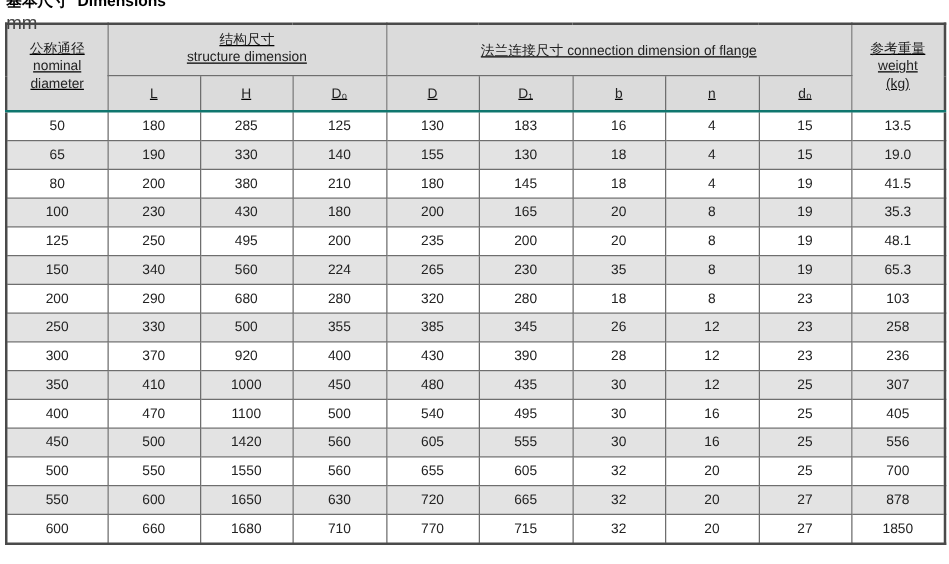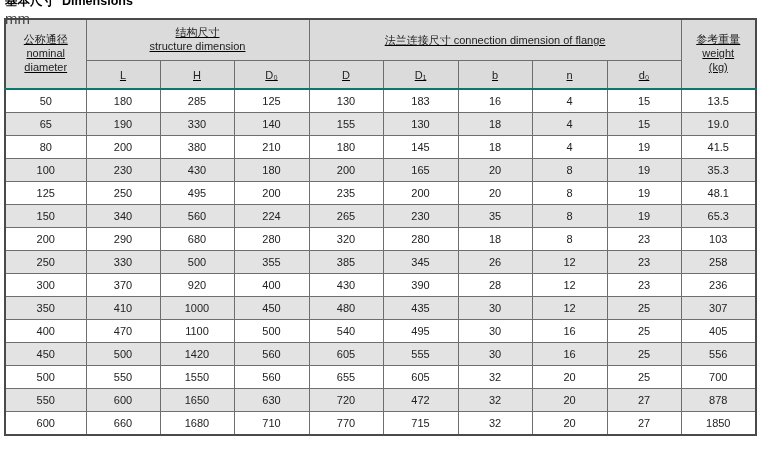--- a/index.html
+++ b/index.html
@@ -251,21 +251,21 @@
           <td>20</td>
           <td>25</td>
           <td>700</td>
         </tr>
         <tr class="striped">
           <td>550</td>
           <td>600</td>
           <td>1650</td>
           <td>630</td>
           <td>720</td>
-          <td>472</td>
+          <td>665</td>
           <td>32</td>
           <td>20</td>
           <td>27</td>
           <td>878</td>
         </tr>
         <tr>
           <td>600</td>
           <td>660</td>
           <td>1680</td>
           <td>710</td>

